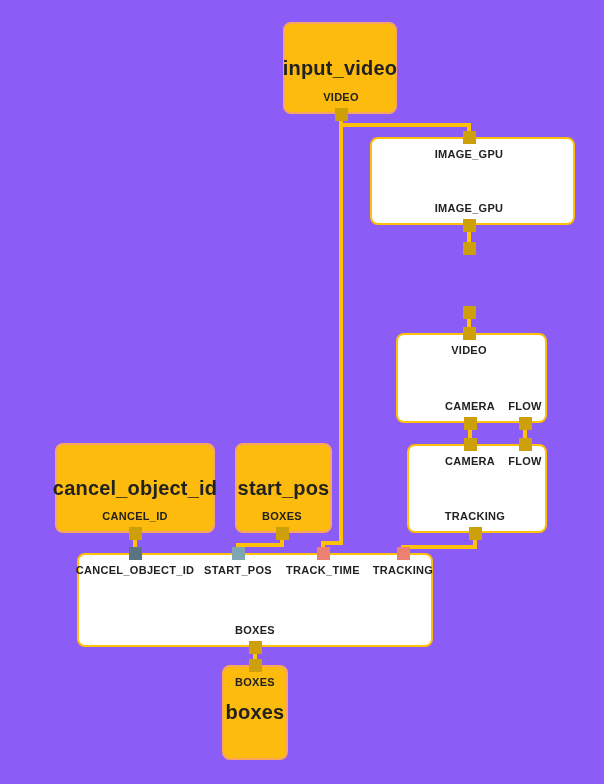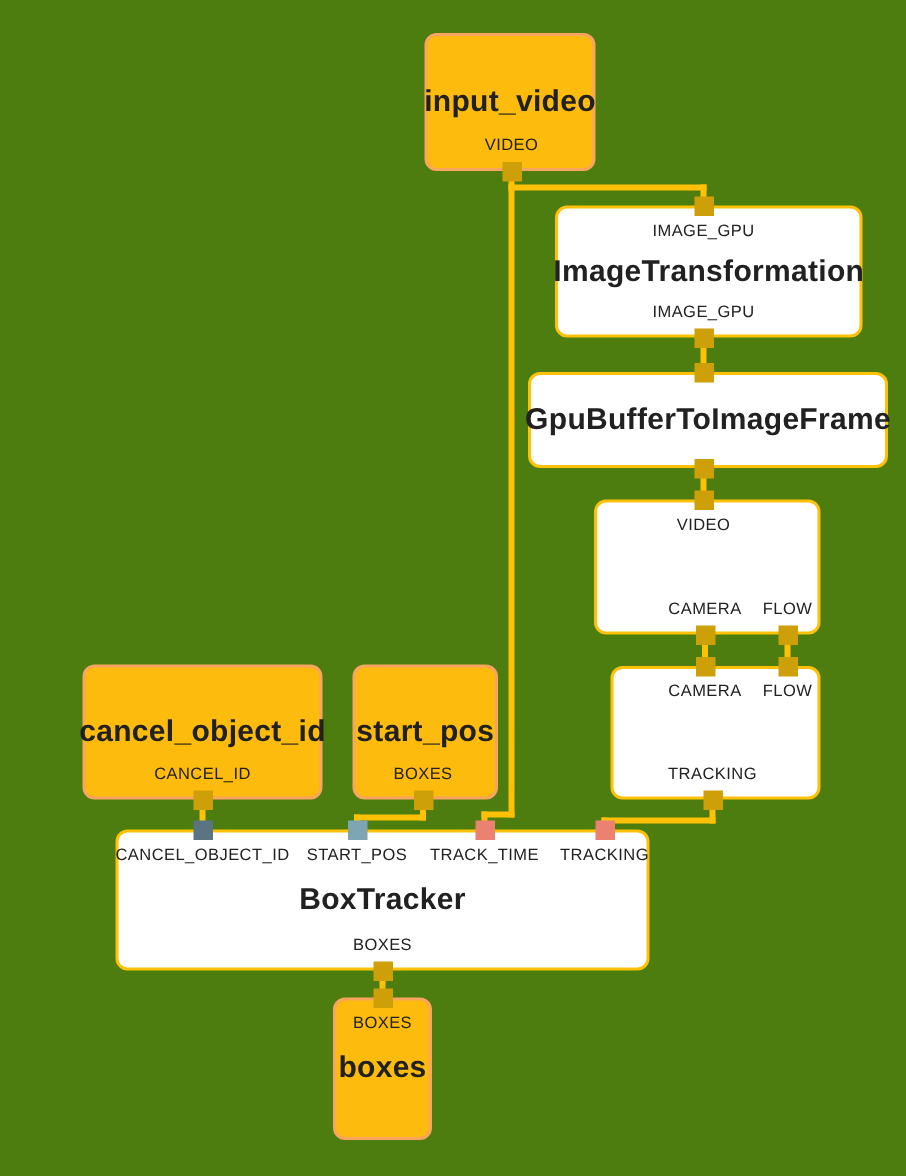--- a/index.html
+++ b/index.html
@@ -1,19 +1,19 @@
 <!DOCTYPE html>
 <html><head>
 <meta charset="utf-8">
 <style>
   html,body{margin:0;padding:0;background:#ffffff;}
   #canvas{
     position:relative;
     width:604px;height:784px;
-    background:#4d7c0f;
+    background:#8b5cf6;
     overflow:hidden;
     font-family:"Liberation Sans", sans-serif;
   }
   .edge-seg{position:absolute;z-index:1;}
   .node{
     position:absolute;z-index:2;
     box-sizing:border-box;
     border-radius:8px;
     display:flex;align-items:center;justify-content:center;
   }
@@ -25,21 +25,21 @@
     background:#ffffff;
     border:2px solid #FFC107;
   }
   .node-title{
     font-size:20px;font-weight:600;color:#212121;
     white-space:nowrap;letter-spacing:0.2px;
   }
   .port-label{
     position:absolute;
     transform:translateX(-50%);
-    font-size:11px;font-weight:400;color:#212121;
+    font-size:11px;font-weight:700;color:#212121;
     white-space:nowrap;letter-spacing:0.3px;
   }
   .port-label.in{top:9px;}
   .port-label.out{bottom:9px;}
   .port{
     position:absolute;z-index:3;
     width:13px;height:13px;
   }
 </style>
 </head>
@@ -63,29 +63,25 @@
     <div class="edge-seg" style="background: rgb(255, 193, 7); left: 280px; top: 527px; width: 4px; height: 20px;"></div>
     <div class="edge-seg" style="background: rgb(255, 193, 7); left: 236px; top: 543px; width: 48px; height: 4px;"></div>
     <div class="edge-seg" style="background: rgb(255, 193, 7); left: 236px; top: 543px; width: 4px; height: 16px;"></div>
     <div class="edge-seg" style="background: rgb(255, 193, 7); left: 253px; top: 641px; width: 4px; height: 30px;"></div>
     <div class="node stream" style="left: 283px; top: 22px; width: 114px; height: 92px;">
       <span class="node-title">input_video</span>
       <div class="port-label out" style="left: 56px;">VIDEO</div>
     </div>
     <div class="port" style="left: 334.5px; top: 107.5px; background: rgb(205, 160, 10);"></div>
     <div class="node calculator" style="left: 370px; top: 137px; width: 205px; height: 88px;">
-      <span class="node-title">ImageTransformation</span>
       <div class="port-label in" style="left: 97px;">IMAGE_GPU</div>
       <div class="port-label out" style="left: 97px;">IMAGE_GPU</div>
     </div>
     <div class="port" style="left: 462.5px; top: 130.5px; background: rgb(205, 160, 10);"></div>
     <div class="port" style="left: 462.5px; top: 218.5px; background: rgb(205, 160, 10);"></div>
-    <div class="node calculator" style="left: 352px; top: 248px; width: 240px; height: 64px;">
-      <span class="node-title">GpuBufferToImageFrame</span>
-    </div>
     <div class="port" style="left: 462.5px; top: 241.5px; background: rgb(205, 160, 10);"></div>
     <div class="port" style="left: 462.5px; top: 305.5px; background: rgb(205, 160, 10);"></div>
     <div class="node calculator" style="left: 396px; top: 333px; width: 151px; height: 90px;">
       <div class="port-label in" style="left: 71px;">VIDEO</div>
       <div class="port-label out" style="left: 72px;">CAMERA</div>
       <div class="port-label out" style="left: 127px;">FLOW</div>
     </div>
     <div class="port" style="left: 462.5px; top: 326.5px; background: rgb(205, 160, 10);"></div>
     <div class="port" style="left: 463.5px; top: 416.5px; background: rgb(205, 160, 10);"></div>
     <div class="port" style="left: 518.5px; top: 416.5px; background: rgb(205, 160, 10);"></div>
@@ -101,21 +97,20 @@
       <span class="node-title">cancel_object_id</span>
       <div class="port-label out" style="left: 78px;">CANCEL_ID</div>
     </div>
     <div class="port" style="left: 128.5px; top: 526.5px; background: rgb(205, 160, 10);"></div>
     <div class="node stream" style="left: 235px; top: 443px; width: 97px; height: 90px;">
       <span class="node-title">start_pos</span>
       <div class="port-label out" style="left: 45px;">BOXES</div>
     </div>
     <div class="port" style="left: 275.5px; top: 526.5px; background: rgb(205, 160, 10);"></div>
     <div class="node calculator" style="left: 77px; top: 553px; width: 356px; height: 94px;">
-      <span class="node-title">BoxTracker</span>
       <div class="port-label in" style="left: 56px;">CANCEL_OBJECT_ID</div>
       <div class="port-label in" style="left: 159px;">START_POS</div>
       <div class="port-label in" style="left: 244px;">TRACK_TIME</div>
       <div class="port-label in" style="left: 324px;">TRACKING</div>
       <div class="port-label out" style="left: 176px;">BOXES</div>
     </div>
     <div class="port" style="left: 128.5px; top: 546.5px; background: rgb(91, 116, 131);"></div>
     <div class="port" style="left: 231.5px; top: 546.5px; background: rgb(125, 165, 178);"></div>
     <div class="port" style="left: 316.5px; top: 546.5px; background: rgb(235, 129, 112);"></div>
     <div class="port" style="left: 396.5px; top: 546.5px; background: rgb(235, 129, 112);"></div>

